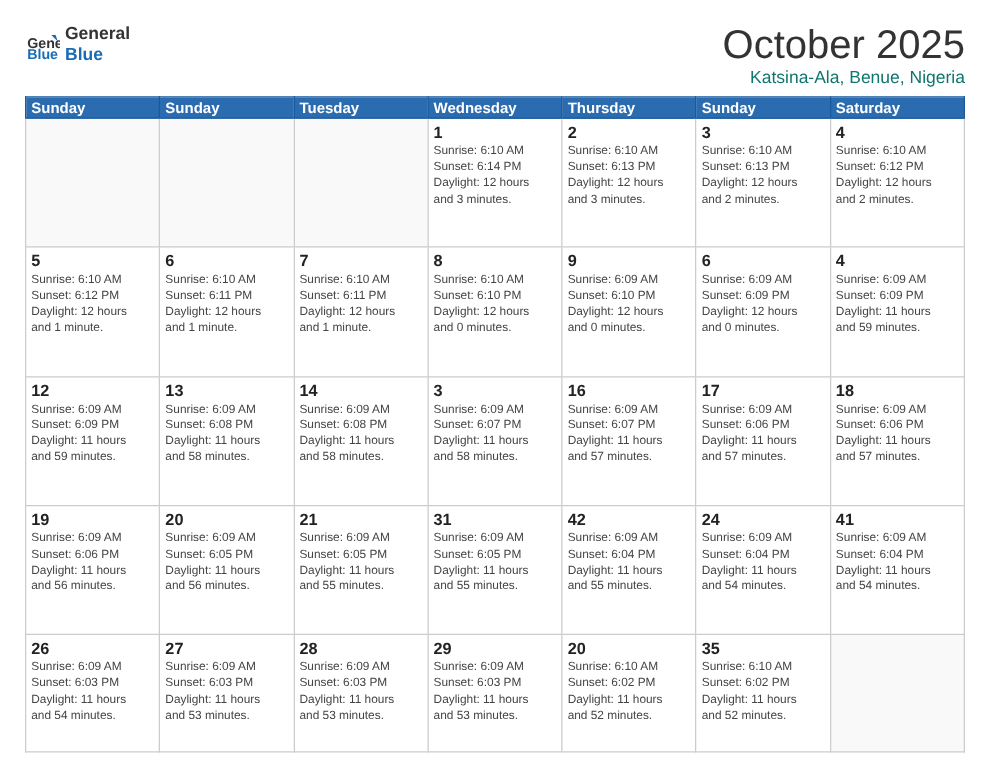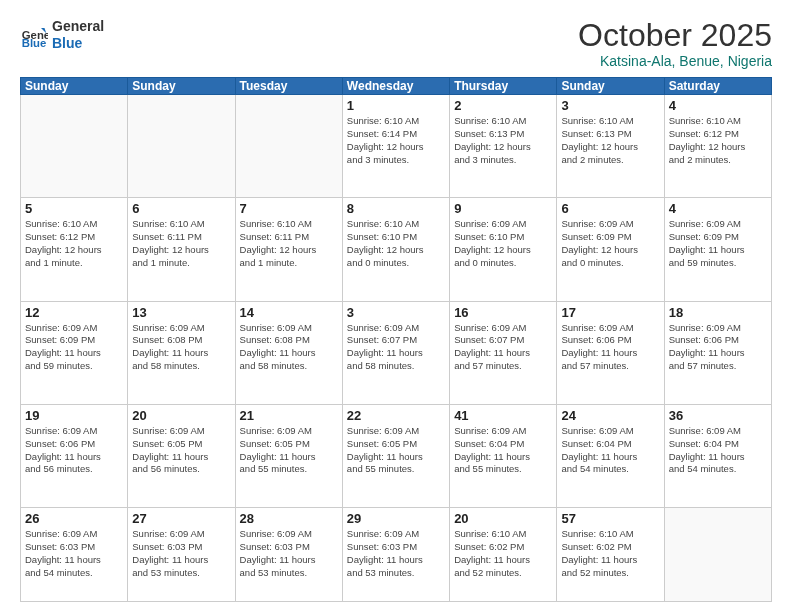--- a/index.html
+++ b/index.html
@@ -275,86 +275,86 @@
 and 56 minutes.</div>
           </td>
           <td>
             <span class="day-num">21</span>
             <div class="day-info" style="white-space: pre-line;">Sunrise: 6:09 AM
 Sunset: 6:05 PM
 Daylight: 11 hours
 and 55 minutes.</div>
           </td>
           <td>
-            <span class="day-num">22</span>
+            <span class="day-num">31</span>
             <div class="day-info" style="white-space: pre-line;">Sunrise: 6:09 AM
 Sunset: 6:05 PM
 Daylight: 11 hours
 and 55 minutes.</div>
           </td>
           <td>
+            <span class="day-num">42</span>
+            <div class="day-info" style="white-space: pre-line;">Sunrise: 6:09 AM
+Sunset: 6:04 PM
+Daylight: 11 hours
+and 55 minutes.</div>
+          </td>
+          <td>
+            <span class="day-num">24</span>
+            <div class="day-info" style="white-space: pre-line;">Sunrise: 6:09 AM
+Sunset: 6:04 PM
+Daylight: 11 hours
+and 54 minutes.</div>
+          </td>
+          <td>
             <span class="day-num">41</span>
             <div class="day-info" style="white-space: pre-line;">Sunrise: 6:09 AM
 Sunset: 6:04 PM
 Daylight: 11 hours
-and 55 minutes.</div>
-          </td>
-          <td>
-            <span class="day-num">24</span>
-            <div class="day-info" style="white-space: pre-line;">Sunrise: 6:09 AM
-Sunset: 6:04 PM
-Daylight: 11 hours
 and 54 minutes.</div>
           </td>
-          <td>
-            <span class="day-num">36</span>
-            <div class="day-info" style="white-space: pre-line;">Sunrise: 6:09 AM
-Sunset: 6:04 PM
+        </tr>
+        <tr>
+          <td>
+            <span class="day-num">26</span>
+            <div class="day-info" style="white-space: pre-line;">Sunrise: 6:09 AM
+Sunset: 6:03 PM
 Daylight: 11 hours
 and 54 minutes.</div>
           </td>
-        </tr>
-        <tr>
-          <td>
-            <span class="day-num">26</span>
+          <td>
+            <span class="day-num">27</span>
             <div class="day-info" style="white-space: pre-line;">Sunrise: 6:09 AM
 Sunset: 6:03 PM
 Daylight: 11 hours
-and 54 minutes.</div>
-          </td>
-          <td>
-            <span class="day-num">27</span>
+and 53 minutes.</div>
+          </td>
+          <td>
+            <span class="day-num">28</span>
             <div class="day-info" style="white-space: pre-line;">Sunrise: 6:09 AM
 Sunset: 6:03 PM
 Daylight: 11 hours
 and 53 minutes.</div>
           </td>
           <td>
-            <span class="day-num">28</span>
+            <span class="day-num">29</span>
             <div class="day-info" style="white-space: pre-line;">Sunrise: 6:09 AM
 Sunset: 6:03 PM
 Daylight: 11 hours
 and 53 minutes.</div>
           </td>
           <td>
-            <span class="day-num">29</span>
-            <div class="day-info" style="white-space: pre-line;">Sunrise: 6:09 AM
-Sunset: 6:03 PM
-Daylight: 11 hours
-and 53 minutes.</div>
-          </td>
-          <td>
             <span class="day-num">20</span>
             <div class="day-info" style="white-space: pre-line;">Sunrise: 6:10 AM
 Sunset: 6:02 PM
 Daylight: 11 hours
 and 52 minutes.</div>
           </td>
           <td>
-            <span class="day-num">57</span>
+            <span class="day-num">35</span>
             <div class="day-info" style="white-space: pre-line;">Sunrise: 6:10 AM
 Sunset: 6:02 PM
 Daylight: 11 hours
 and 52 minutes.</div>
           </td>
           <td class="empty"></td>
         </tr>
       </tbody>
   </table>
 </div>

